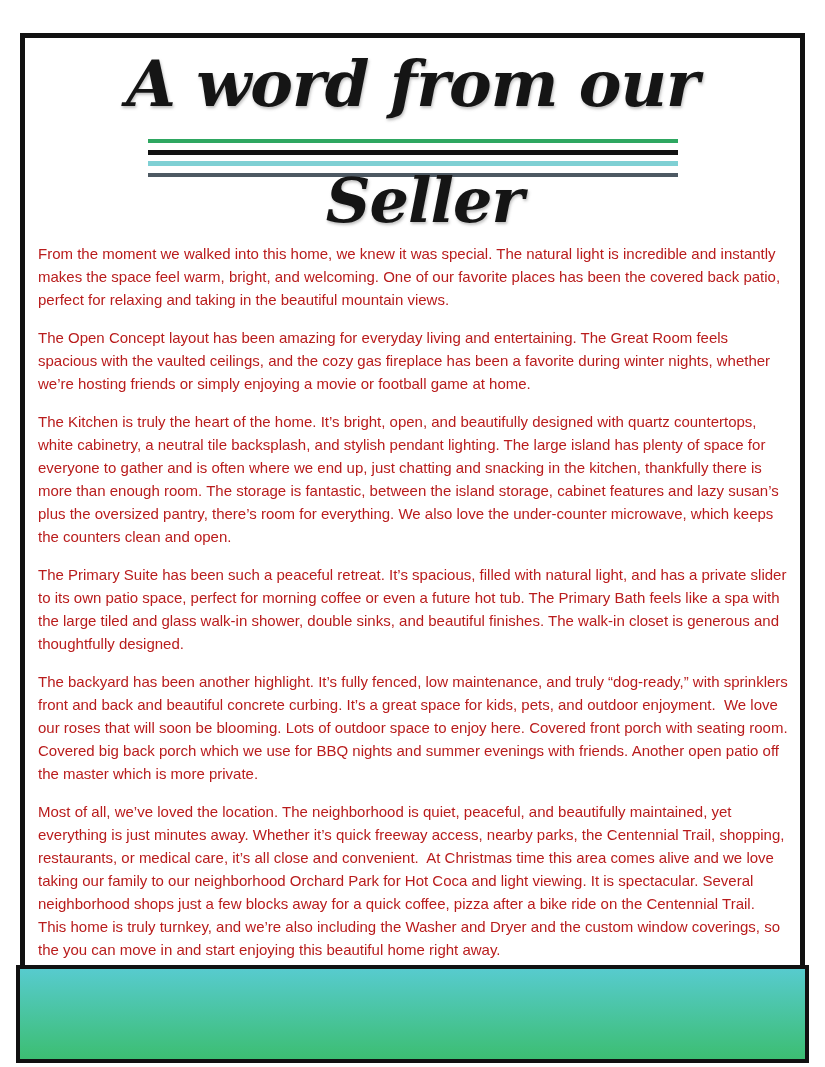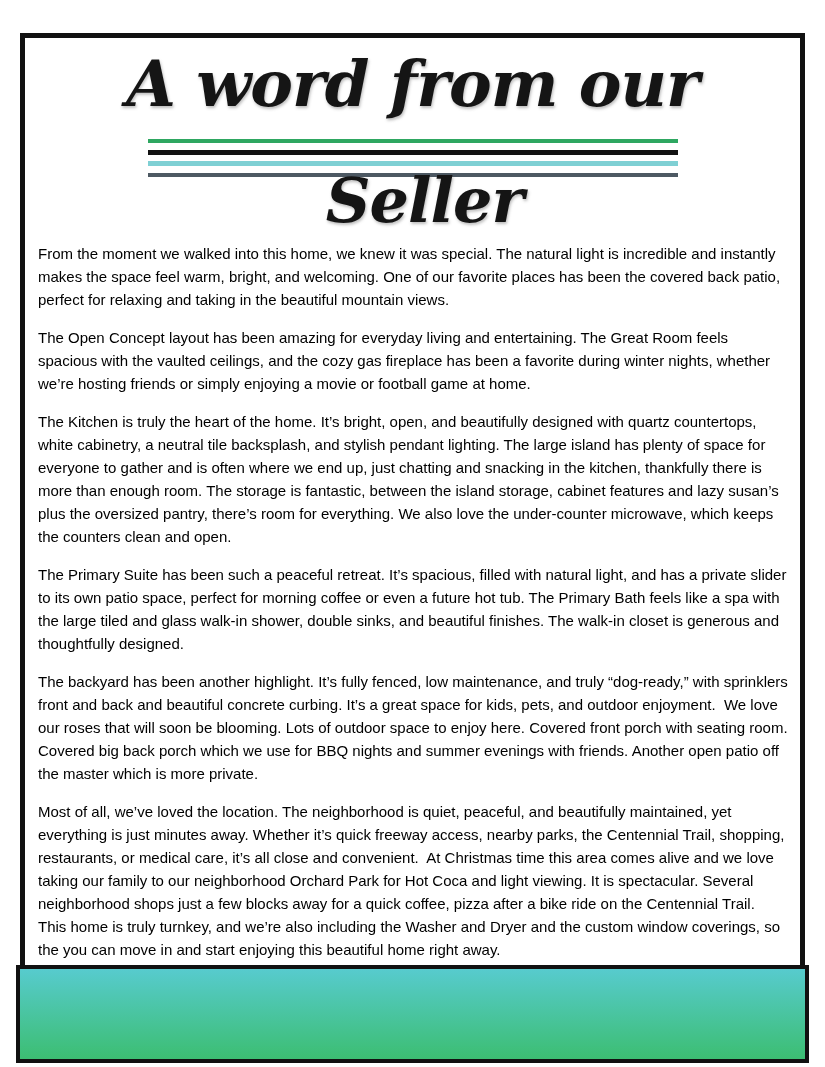--- a/index.html
+++ b/index.html
@@ -67,21 +67,21 @@
   }
   .dl { width: 100%; }
   .dl-1 { height: 4px; margin-bottom: 7px; }
   .dl-2 { height: 5px; margin-bottom: 6px; }
   .dl-3 { height: 5px; margin-bottom: 7px; }
   .dl-4 { height: 4px; }
   .letter-body {
     padding: 0 9px 0 13px;
     font-size: 15px;
     line-height: 23px;
-    color: #000000;
+    color: #b91c1c;
   }
   .letter-body p {
     margin: 0 0 15px 0;
     white-space: pre-wrap;
   }
   .footer-bar {
     position: absolute;
     left: 16px;
     top: 965px;
     width: 793px;

